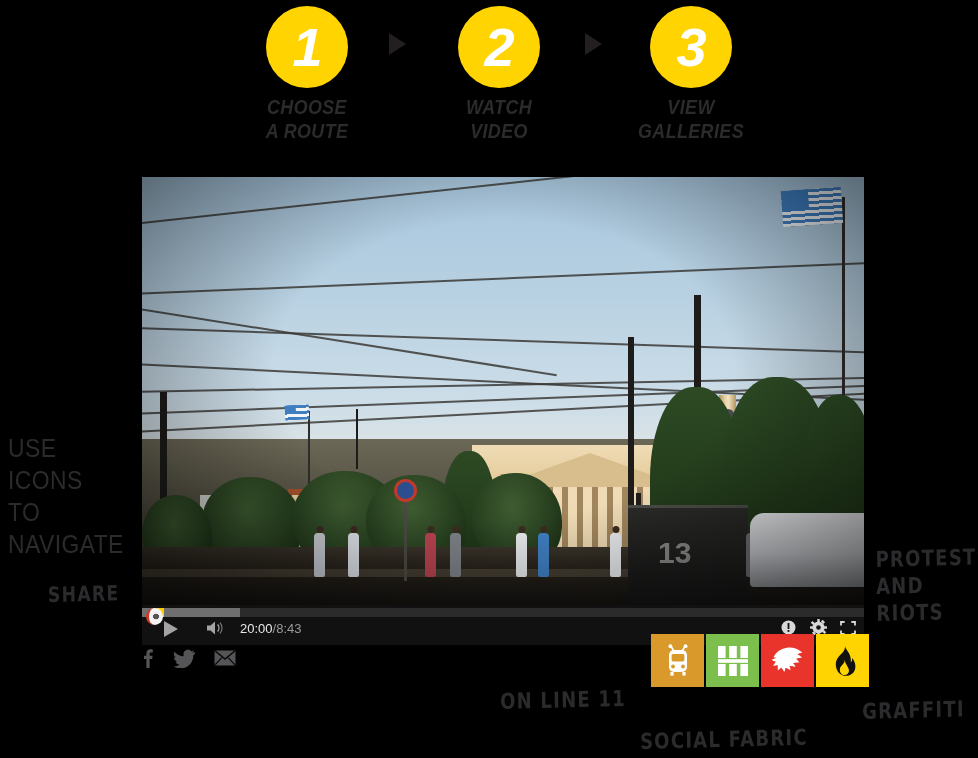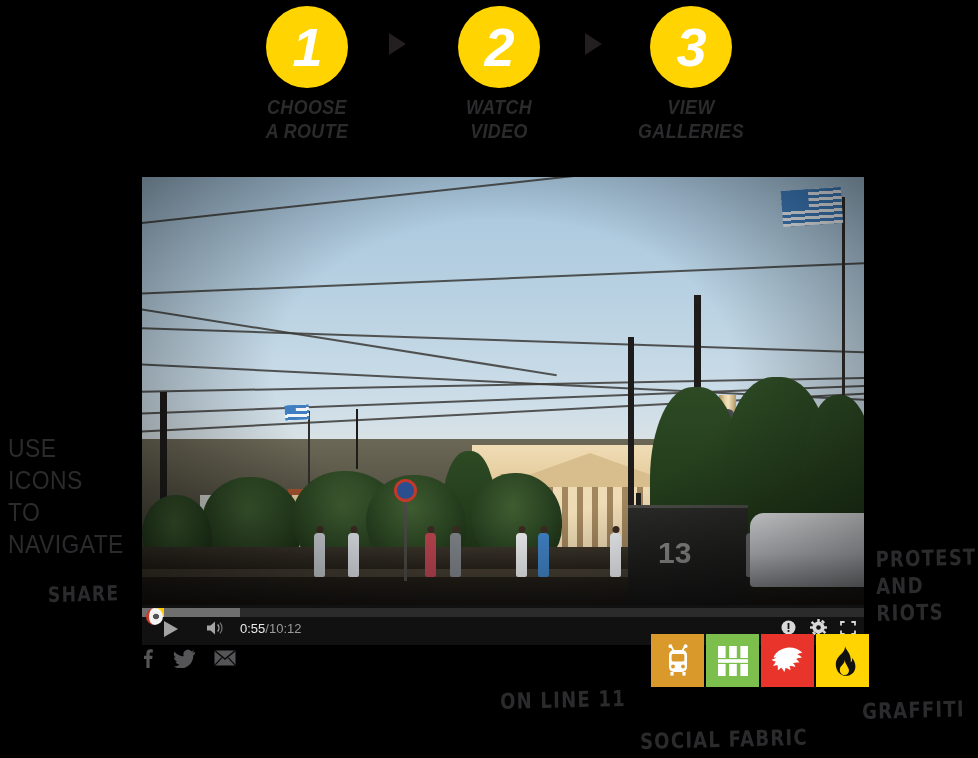--- a/index.html
+++ b/index.html
@@ -473,21 +473,21 @@
 
     <div id="volume-btn" class="ctrl-btn">
       <svg width="20" height="16" viewBox="0 0 20 16">
         <path d="M1 5.5h3.5L9 1.5v13L4.5 10.5H1z" fill="#a3a3a3"></path>
         <path d="M11.6 4.6a5 5 0 0 1 0 6.8" stroke="#a3a3a3" stroke-width="1.4" fill="none"></path>
         <path d="M13.9 2.6a8 8 0 0 1 0 10.8" stroke="#a3a3a3" stroke-width="1.2" fill="none" opacity=".7"></path>
       </svg>
     </div>
 
     <div id="time-display">
-      <span>0:55</span><span class="total">/</span><span class="total">10:12</span>
+      <span>20:00</span><span class="total">/</span><span class="total">8:43</span>
     </div>
 
     <div id="info-btn" class="ctrl-btn">
       <svg width="15" height="15" viewBox="0 0 15 15">
         <circle cx="7.5" cy="7.5" r="7" fill="#d8d8d8"></circle>
         <rect x="6.6" y="3" width="1.8" height="6" fill="#111"></rect>
         <rect x="6.6" y="10" width="1.8" height="1.9" fill="#111"></rect>
       </svg>
     </div>
 

